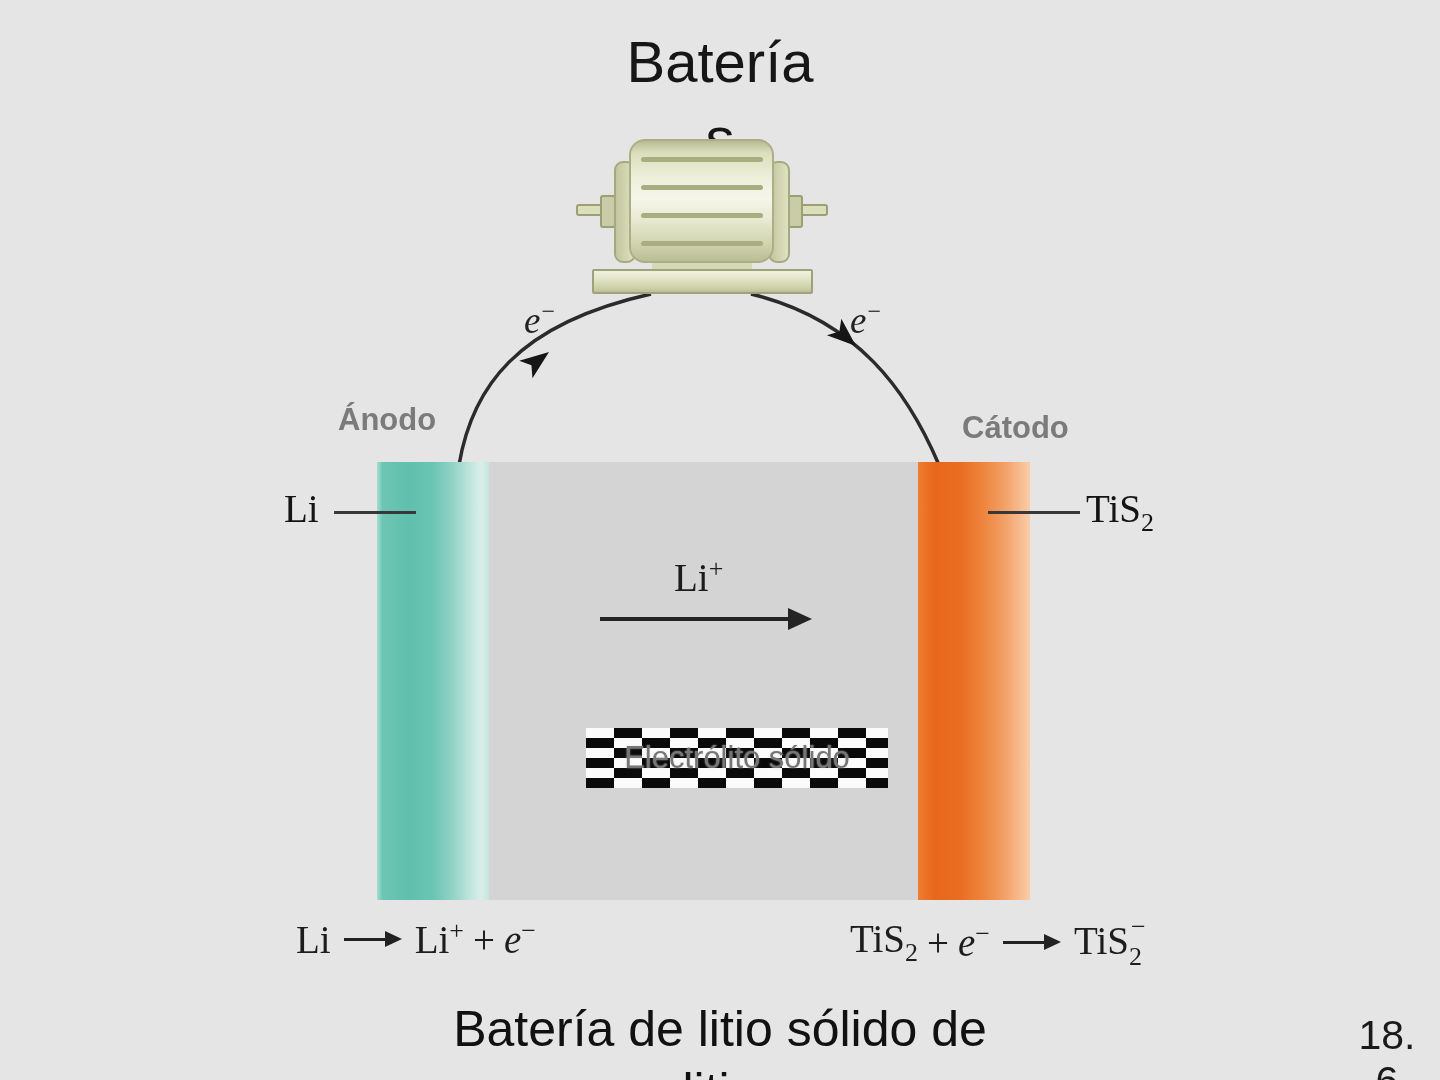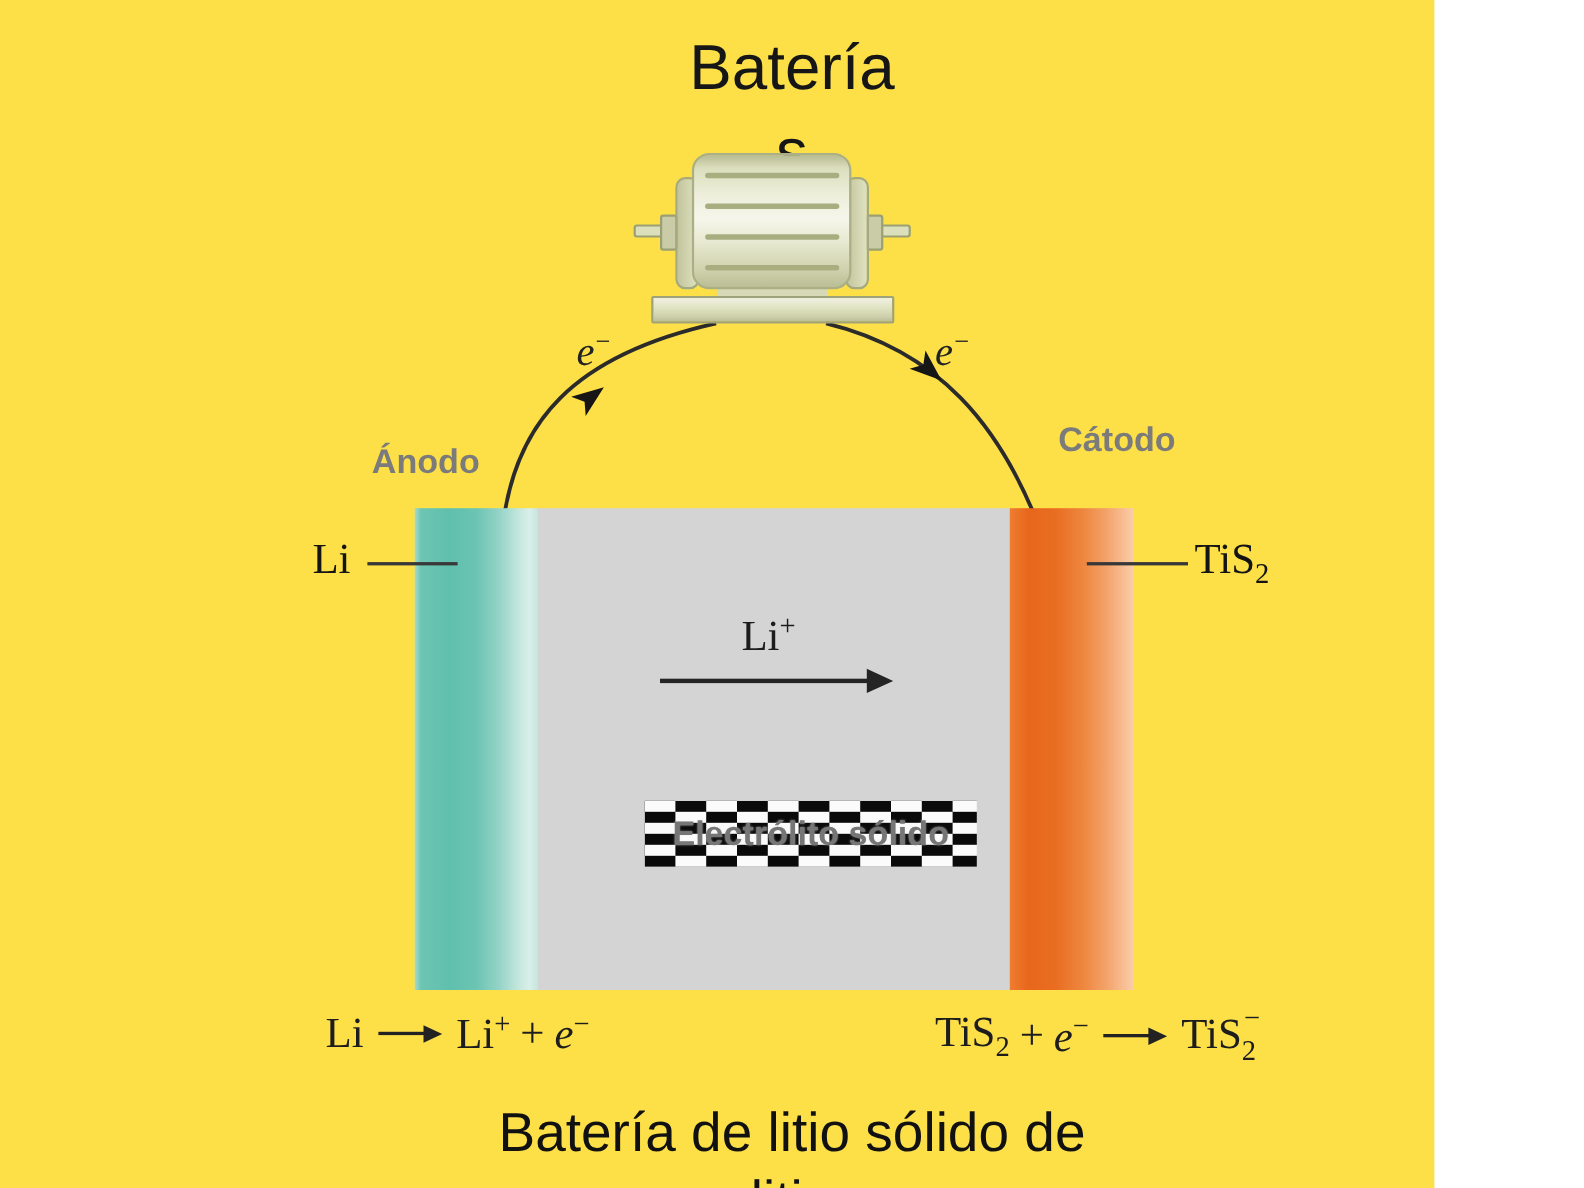--- a/index.html
+++ b/index.html
@@ -1,16 +1,16 @@
 <!DOCTYPE html>
 <html><head>
 <meta charset="utf-8">
 <style>
   html,body{margin:0;padding:0;background:#fff;}
-  .stage{position:relative;width:1304px;height:1080px;background:#fde047;overflow:hidden;
+  .stage{position:relative;width:1440px;height:1080px;background:#e5e5e5;overflow:hidden;
          font-family:"Liberation Sans",sans-serif;}
 
   
   .title{position:absolute;left:0;top:24px;width:1440px;text-align:center;
          font-size:58px;line-height:76px;color:#161616;z-index:1;}
 
   
   .motor div{position:absolute;box-sizing:border-box;}
   .m-body{left:629px;top:139px;width:145px;height:124px;border-radius:16px;
           border:2px solid #abaf85;z-index:4;
@@ -33,21 +33,21 @@
   .wire{fill:none;stroke:#2b2b2b;stroke-width:3.5;}
 
   
   .e-label{position:absolute;font-family:"Liberation Serif",serif;font-style:italic;
            font-size:37px;color:#222;z-index:5;}
   .e-label sup{font-size:24px;font-style:normal;vertical-align:14px;margin-left:1px;}
   .e-left{left:524px;top:298px;} .e-right{left:850px;top:298px;}
 
   
   .terminal-label{position:absolute;font-size:31px;font-weight:bold;color:#7b7b7b;z-index:5;}
-  .anode-label{left:338px;top:402px;} .cathode-label{left:962px;top:382px;}
+  .anode-label{left:338px;top:402px;} .cathode-label{left:962px;top:410px;}
 
   
   .electrolyte{position:absolute;left:488px;top:462px;width:430px;height:438px;background:#d4d4d4;z-index:1;}
   .anode-bar{position:absolute;left:377px;top:462px;width:112px;height:438px;z-index:2;
     background:linear-gradient(90deg,#a7dccf 0%,#6ec5b3 5%,#5fc0ad 28%,#6cc4b3 50%,#93d3c6 68%,#c3e6dd 84%,#d9efe9 93%,#c5e6dd 100%);}
   .cathode-bar{position:absolute;left:918px;top:462px;width:112px;height:438px;z-index:2;
     background:linear-gradient(90deg,#ef7d31 0%,#e7671c 15%,#e96e22 38%,#ee8740 60%,#f3a269 78%,#f7bb8f 91%,#f9cda8 100%);}
 
   
   .mat-label{position:absolute;font-family:"Liberation Serif",serif;font-size:39px;color:#141414;z-index:5;}
@@ -62,21 +62,21 @@
   .ion-label{position:absolute;left:674px;top:554px;font-family:"Liberation Serif",serif;
              font-size:39px;color:#1c1c1c;z-index:5;}
   .ion-line{position:absolute;left:600px;top:617px;width:190px;height:4px;background:#242424;z-index:5;}
   .ion-head{position:absolute;left:788px;top:608px;width:0;height:0;z-index:5;
             border-left:24px solid #242424;border-top:11px solid transparent;border-bottom:11px solid transparent;}
 
   
   .checker-band{position:absolute;left:586px;top:728px;width:302px;height:60px;z-index:3;
      background:repeating-conic-gradient(#0a0a0a 0% 25%,#fbfbfb 0% 50%);
      background-size:56px 20px;display:flex;align-items:center;justify-content:center;}
-  .checker-text{font-size:31px;font-weight:bold;color:#767676;white-space:nowrap;
+  .checker-text{font-size:31px;font-weight:normal;color:#767676;white-space:nowrap;
      text-shadow:0 0 2px rgba(225,225,225,.65);}
 
   
   .eq{position:absolute;top:916px;display:flex;align-items:center;z-index:5;
       font-family:"Liberation Serif",serif;font-size:39px;color:#1d1d1d;}
   .eq-left{left:296px;} .eq-right{left:850px;}
   .eq-plus{margin:0 9px;}
   .eq-e{font-style:italic;}
   .eq-e .sup{font-style:normal;}
   .eq-arrow{display:inline-flex;align-items:center;margin:0 13px;}

